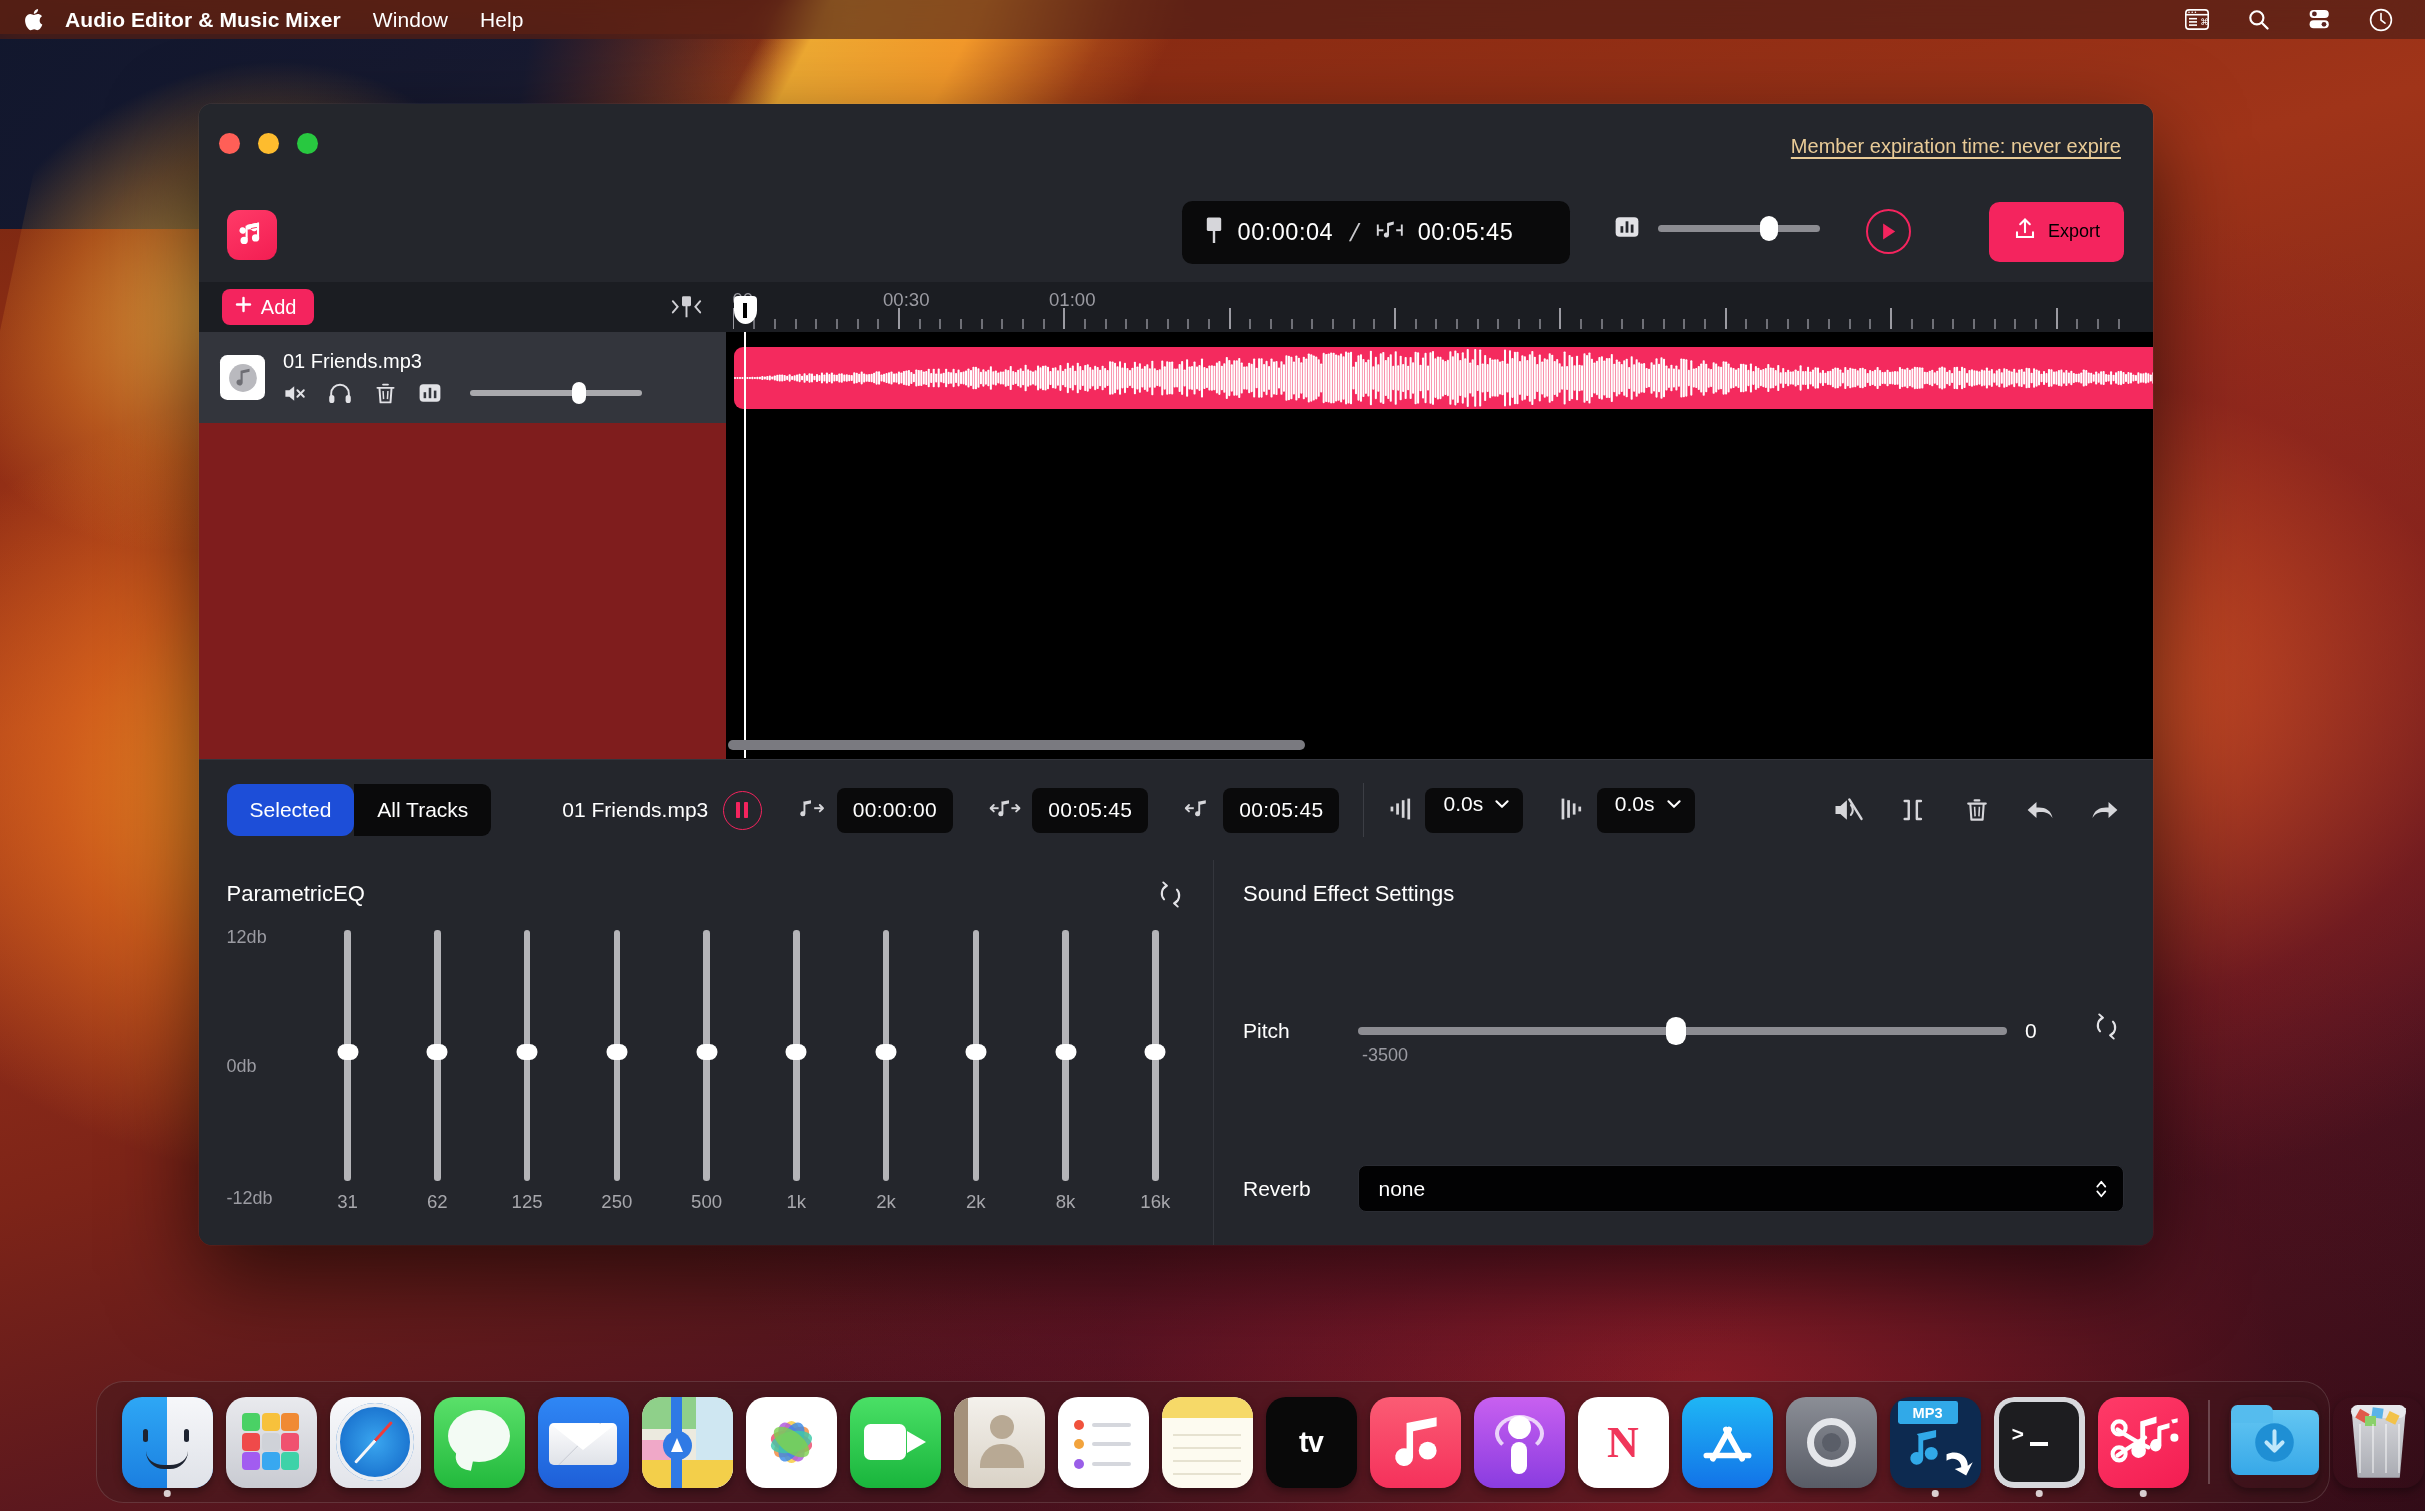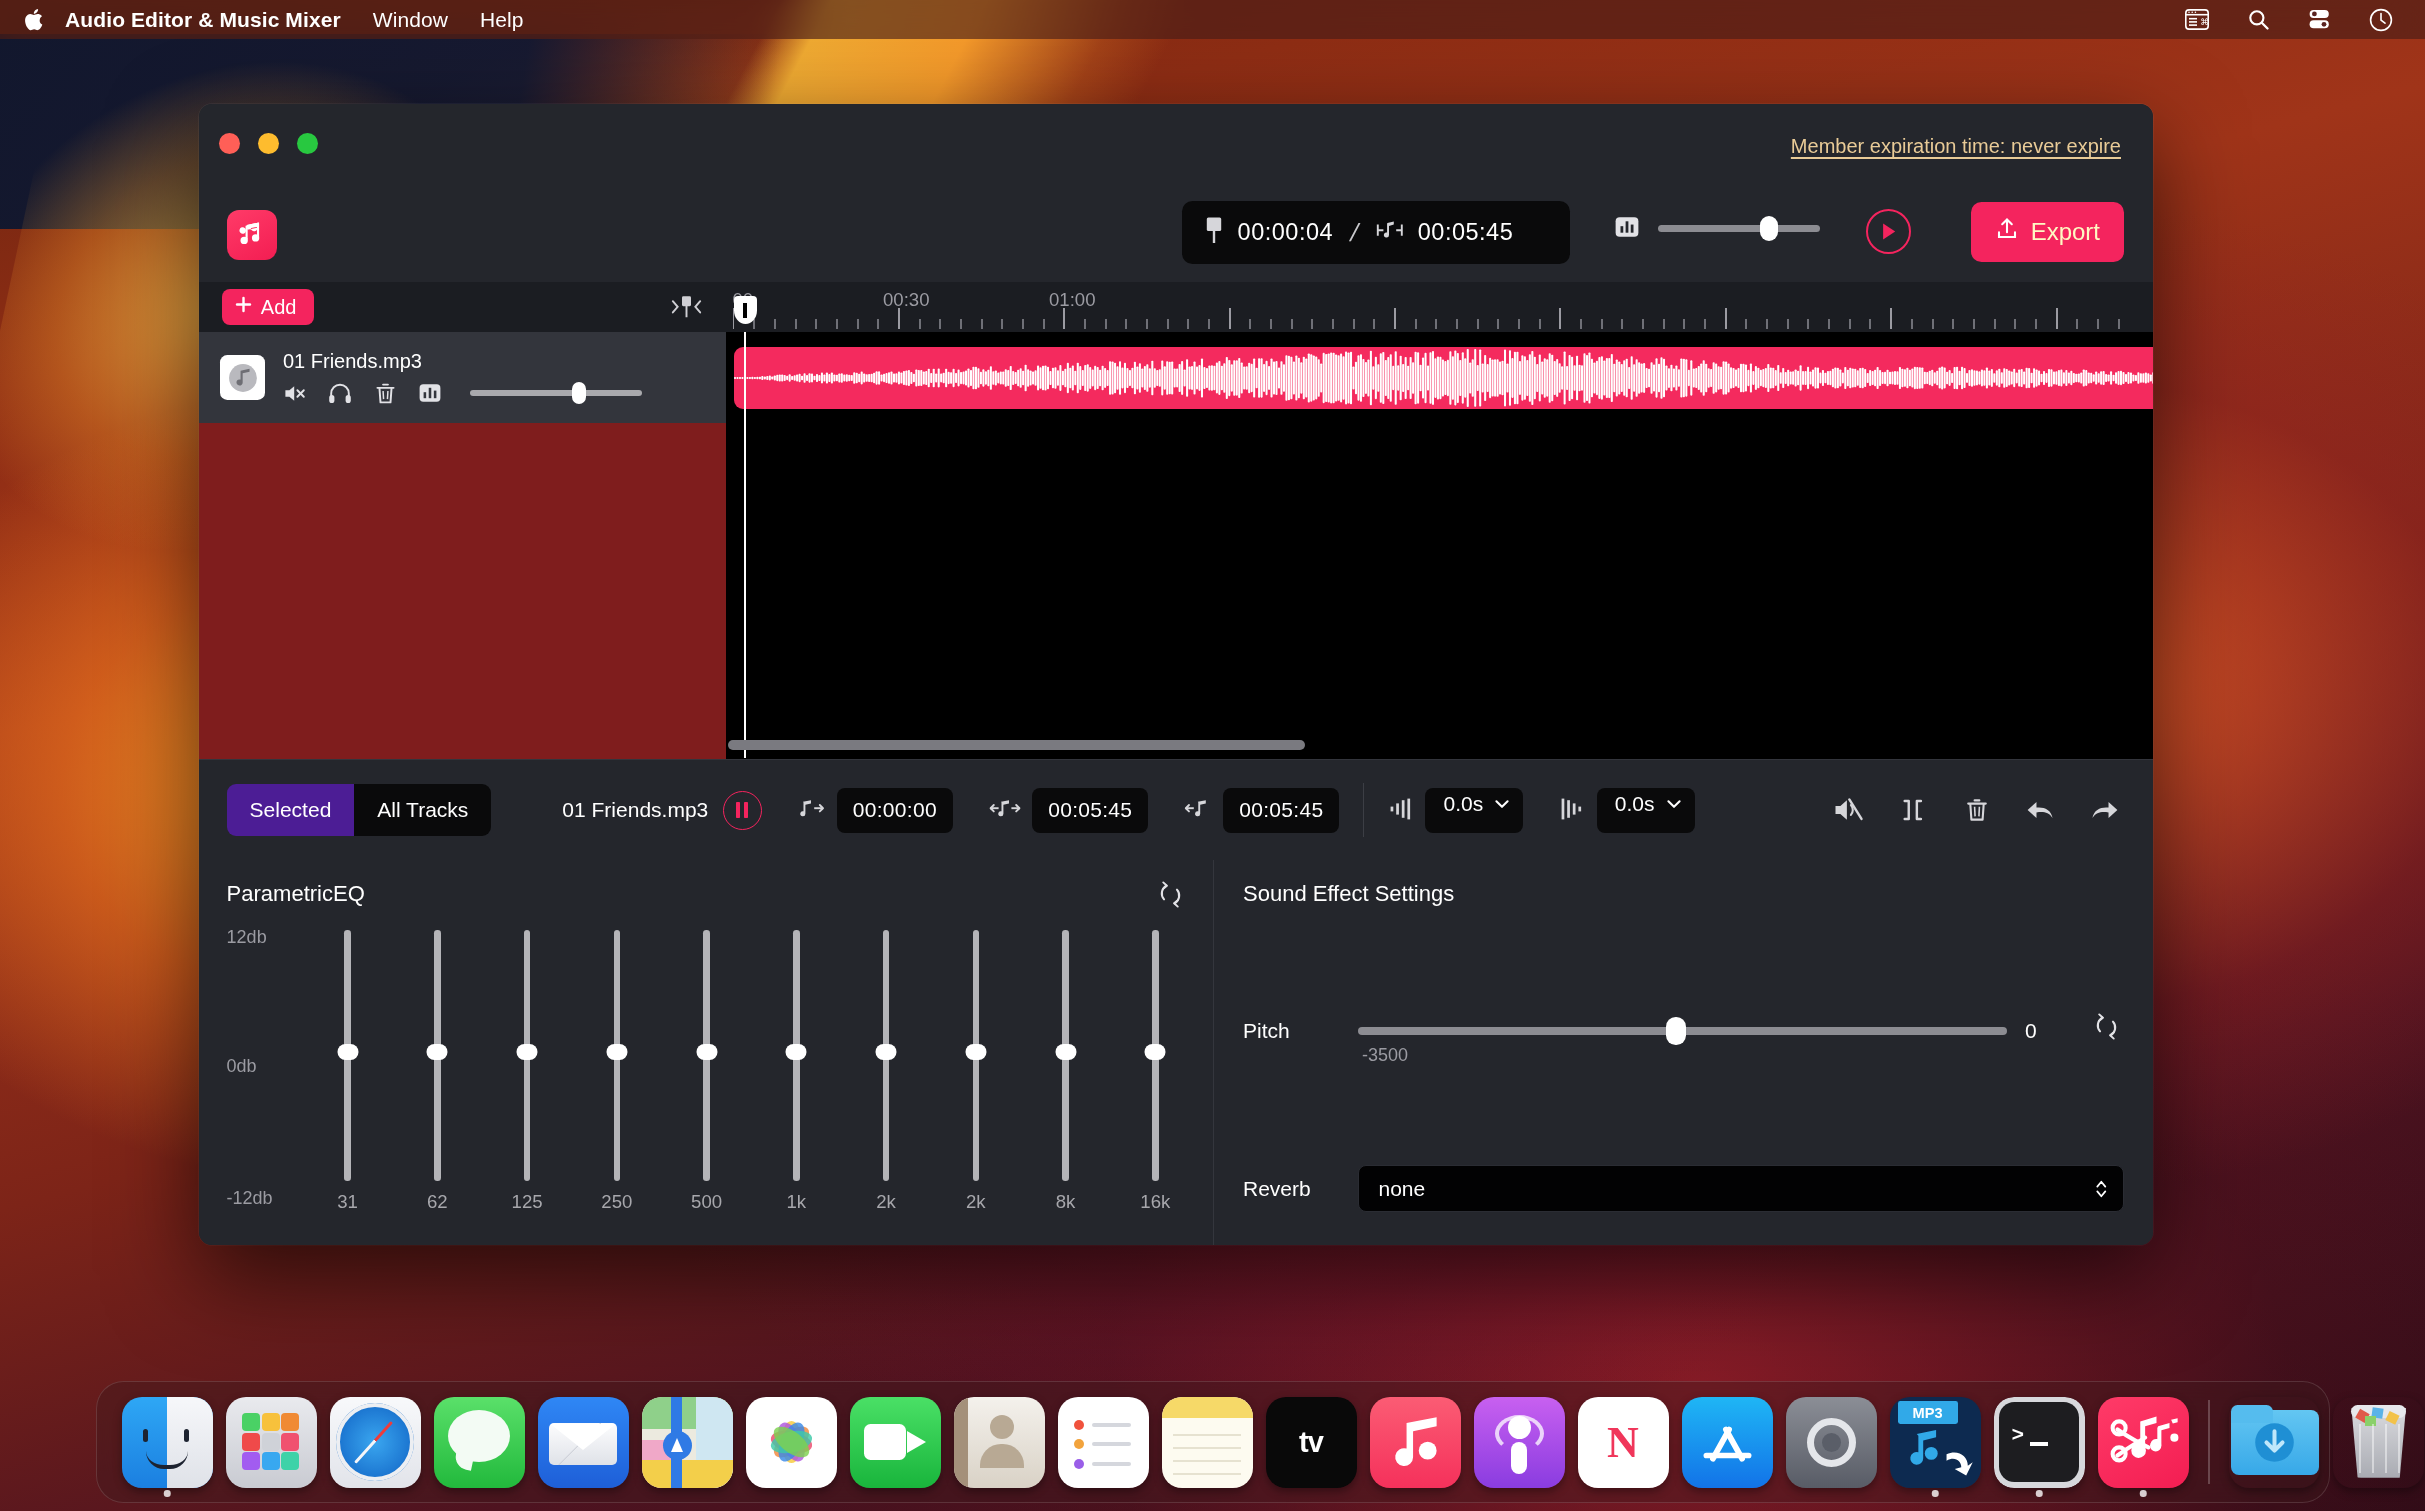--- a/index.html
+++ b/index.html
@@ -100,21 +100,21 @@
     width:45px; height:45px; border-radius:50%;
     border:2.4px solid #f4245e;
     display:flex; align-items:center; justify-content:center;
   }
   #exportbtn {
     position:absolute; right:29px; top:13.8px;
     height:60px; padding:0 24px;
     background:#f4245e; border-radius:10.5px;
     display:flex; align-items:center; gap:11.3px;
   }
-  #exportbtn span { color:#fef9c3; font-size:24px; }
+  #exportbtn span { color:#000000; font-size:18px; }
 
   
   #editor { position:relative; height:477px; display:flex; }
   #tracklist { width:527px; background:#7f1d1d; position:relative; flex-shrink:0; }
   #tl-head {
     height:50px; background:#1b1d22;
     display:flex; align-items:center; padding:0 23px;
     position:relative;
   }
   #addbtn {
@@ -166,21 +166,21 @@
   }
 
   
   #actionbar {
     position:relative; height:101px; background:#24262c;
     display:flex; align-items:center; padding:0 27.6px;
     border-top:0.8px solid #33353c;
   }
   #segctl { display:flex; border-radius:9px; overflow:hidden; height:52px; }
   .seg { display:flex; align-items:center; padding:0 23px; font-size:21px; color:#fff; }
-  .seg.on { background:#4c1d95; }
+  .seg.on { background:#1d4ed8;border-radius:12px; }
   .seg.off { background:#0a0a0b; }
   #ab-fname { margin-left:71px; color:#fff; font-size:21px; }
   #pausebtn {
     margin-left:14.6px; width:39px; height:39px; border-radius:50%;
     border:1.6px solid #f4245e; display:flex; align-items:center; justify-content:center; gap:4px;
   }
   .pbar { width:4px; height:15.4px; background:#f4245e; border-radius:0.8px; }
   .tfield-grp { display:flex; align-items:center; gap:11.3px; margin-left:36px; }
   .tfield {
     background:#0a0a0b; border-radius:8px; height:45px;

